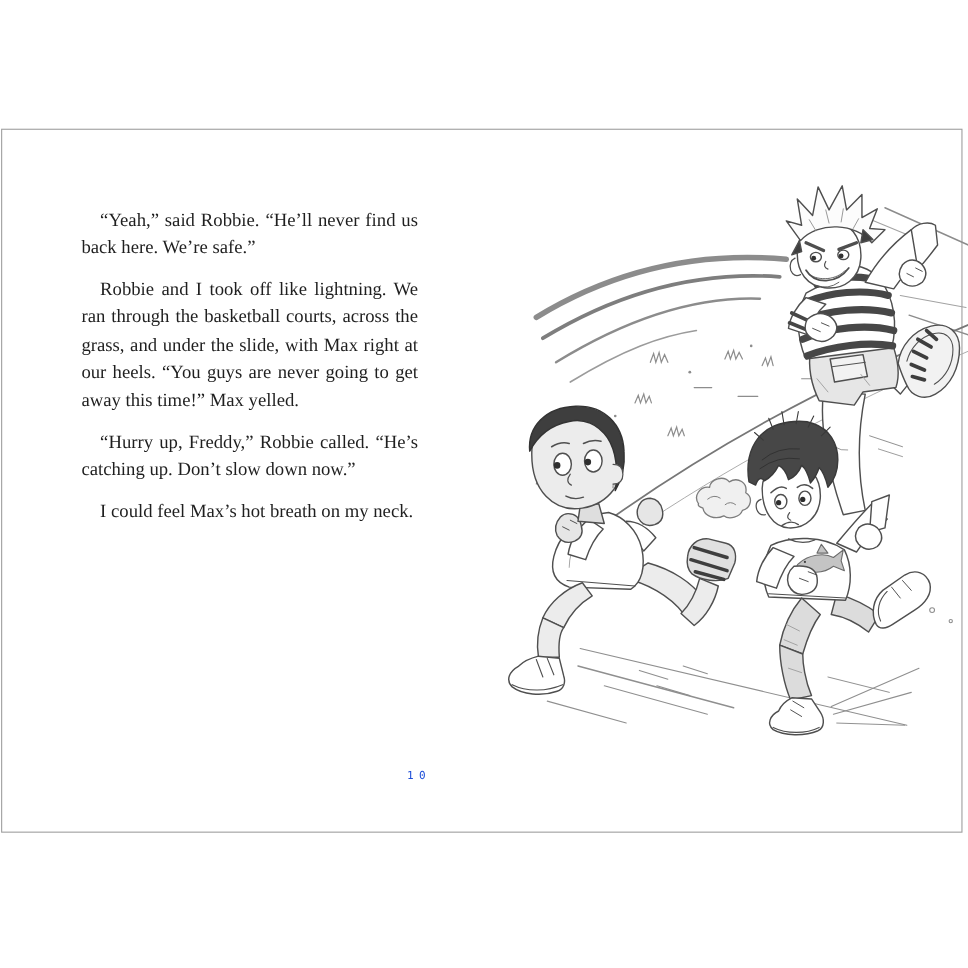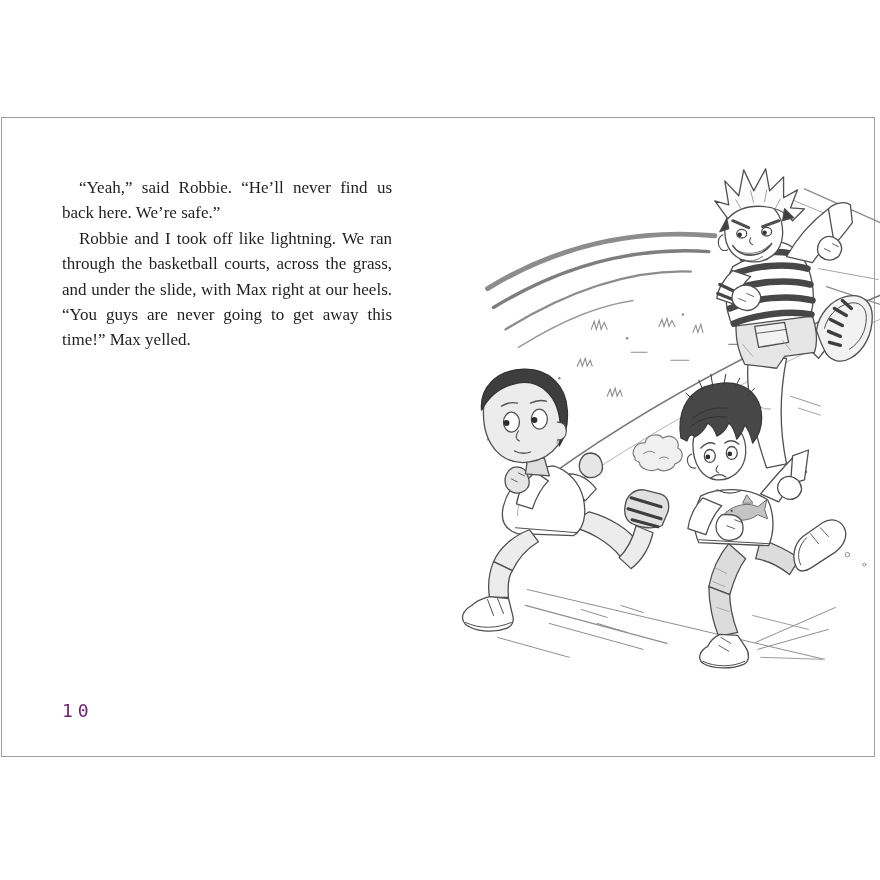--- a/index.html
+++ b/index.html
@@ -25,48 +25,50 @@
   .text-column{
     position:absolute;
     left:60px;top:57px;           
     width:330px;
     font-size:17px;
     line-height:25.4px;
     color:var(--ink);
     text-align:justify;
   }
   .text-column p{
-    margin:0;
+    margin:12px;
     text-indent:17px;
   }
   .page-number{
     position:absolute;
     left:60px;top:582px;          
     width:330px;
-    text-align:left;
+    text-align:right;
     font-family:"DejaVu Sans Mono","Liberation Mono",monospace;
-    font-size:18px;
+    font-size:10px;
     letter-spacing:5px;
-    color:#701a75;
+    color:#1d4ed8;
   }
   .illustration{
     position:absolute;
     left:428px;top:21px;          
     width:452px;height:618px;
   }
   svg{display:block;}
 </style>
 </head>
 <body>
 
 <div class="page-frame">
 
   <div class="text-column">
     <p>“Yeah,” said Robbie. “He’ll never find us back here. We’re safe.”</p>
     <p>Robbie and I took off like lightning. We ran through the basketball courts, across the grass, and under the slide, with Max right at our heels. “You guys are never going to get away this time!” Max yelled.</p>
+    <p>“Hurry up, Freddy,” Robbie called. “He’s catching up. Don’t slow down now.”</p>
+    <p>I could feel Max’s hot breath on my neck.</p>
   </div>
 
   <div class="page-number">10</div>
 
   <div class="illustration">
   <svg viewBox="0 0 450 620" width="452" height="618" role="img" aria-label="Black-and-white pencil sketch: Max, a grinning spiky-haired boy in a striped shirt and shorts, sprints after two worried boys, Robbie and Freddy, who run across the playground with motion lines, grass tufts and a puff of dust behind them.">
 
     <g fill="none" stroke-linecap="round">
       <path d="M56 150 C128 106 204 90 284 97" stroke="#8c8c8c" stroke-width="5"></path>
       <path d="M62 169 C136 124 208 108 278 113" stroke="#7e7e7e" stroke-width="3.4"></path>

